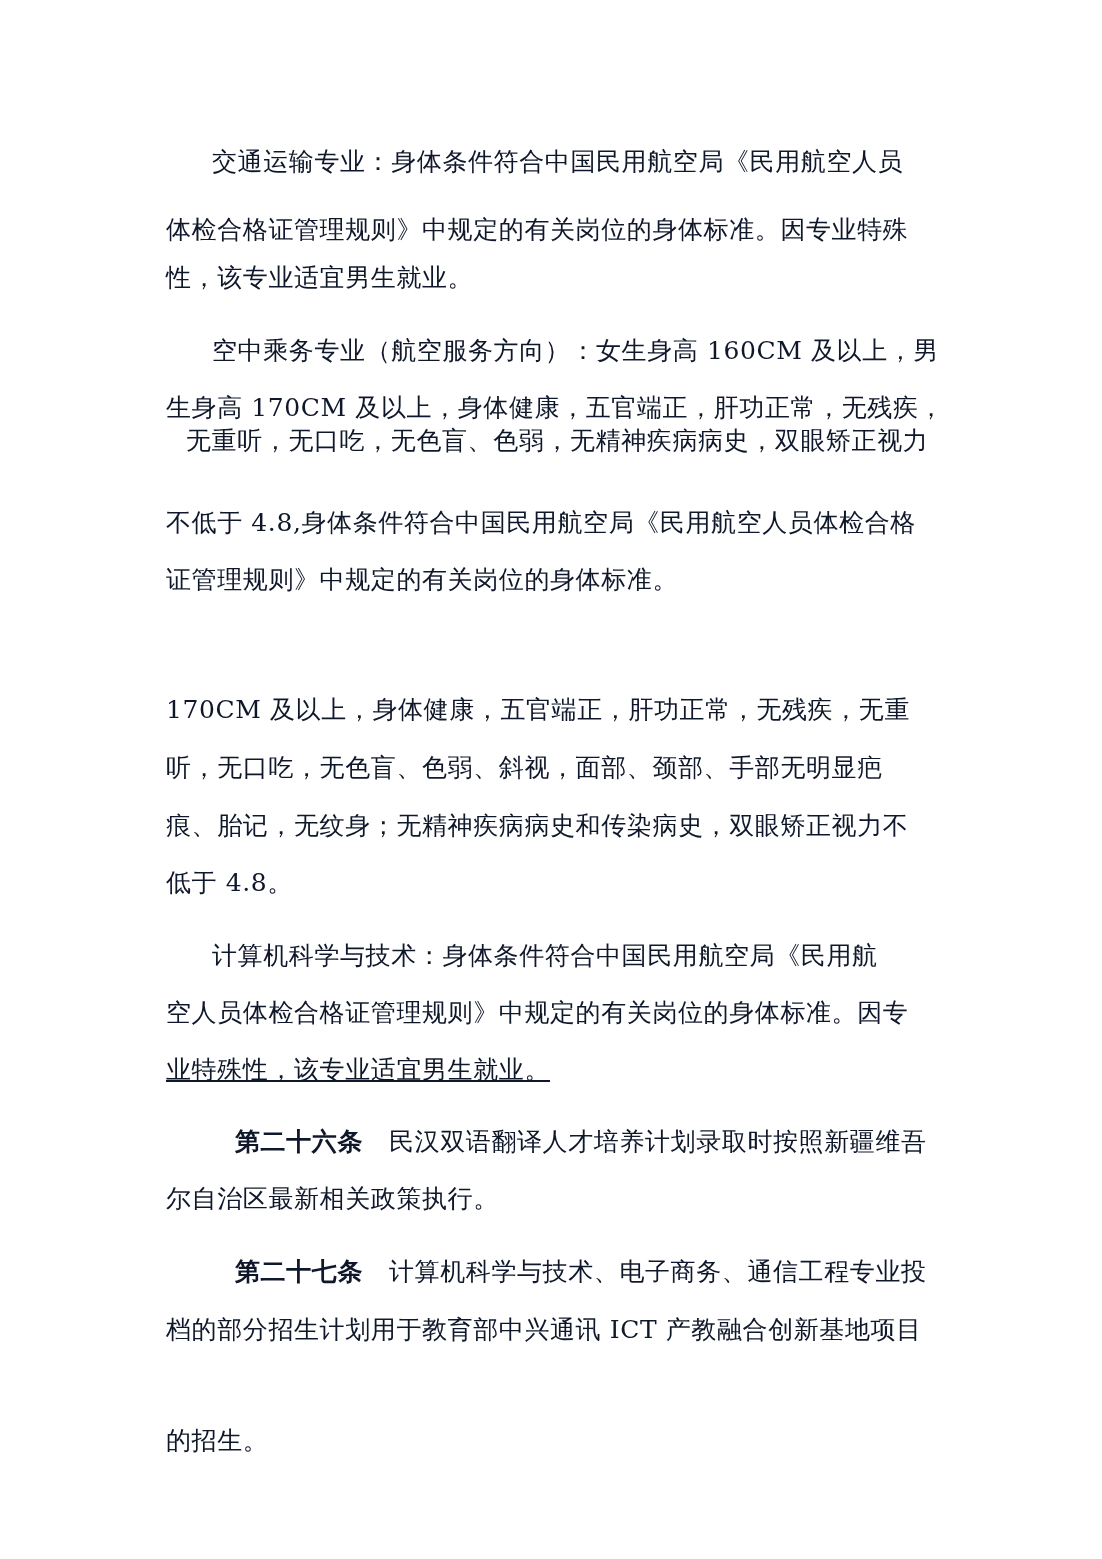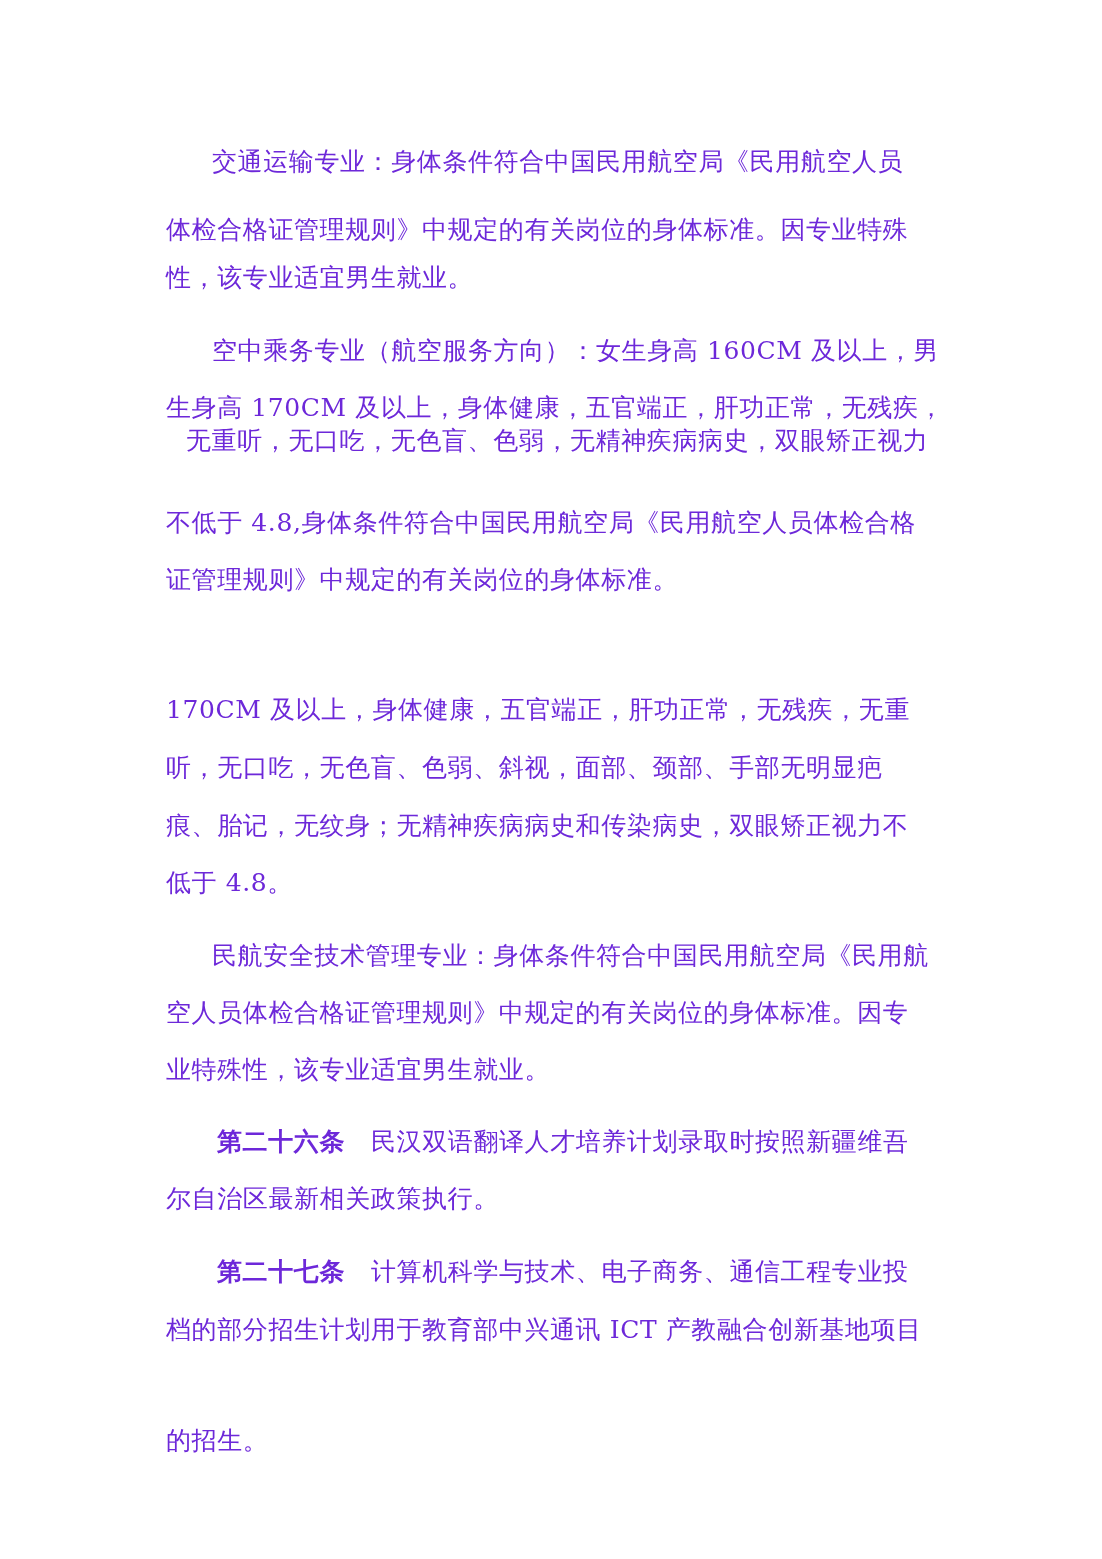--- a/index.html
+++ b/index.html
@@ -1,33 +1,33 @@
 <!DOCTYPE html>
 <html><head>
   <meta charset="utf-8">
   <style>
     html, body { margin: 0; padding: 0; background: #ffffff; }
     body { width: 1102px; height: 1559px; position: relative; overflow: hidden; }
     .page {
       position: absolute; left: 0; top: 0; width: 1102px; height: 1559px;
       background: #ffffff;
       font-family: "DejaVu Serif", "Liberation Serif", serif;
-      color: #6d28d9;
+      color: #0f172a;
     }
     .line {
       position: absolute;
       left: 166px;
       font-size: 25px;
       line-height: 30px;
       height: 30px;
       white-space: nowrap;
       letter-spacing: 0.6px;
     }
     .line.indent { left: 212px; }
-    .line.indent-bold { left: 217px; }
+    .line.indent-bold { left: 235px; }
     .bold { font-weight: bold; font-family: "DejaVu Sans", "Liberation Sans", sans-serif; }
     .gap { display: inline-block; width: 26px; }
   </style>
 </head>
 <body>
 
 <div class="page">
 
   <div class="line indent" style="top:147px;">交通运输专业：身体条件符合中国民用航空局《民用航空人员</div>
   <div class="line" style="top:215px;">体检合格证管理规则》中规定的有关岗位的身体标准。因专业特殊</div>
@@ -37,23 +37,23 @@
   <div class="line" style="top:393px;">生身高 170CM 及以上，身体健康，五官端正，肝功正常，无残疾，</div>
   <div class="line" style="top:426px;margin-left:20px;">无重听，无口吃，无色盲、色弱，无精神疾病病史，双眼矫正视力</div>
   <div class="line" style="top:508px;">不低于 4.8,身体条件符合中国民用航空局《民用航空人员体检合格</div>
   <div class="line" style="top:565px;">证管理规则》中规定的有关岗位的身体标准。</div>
 
   <div class="line" style="top:695px;">170CM 及以上，身体健康，五官端正，肝功正常，无残疾，无重</div>
   <div class="line" style="top:753px;">听，无口吃，无色盲、色弱、斜视，面部、颈部、手部无明显疤</div>
   <div class="line" style="top:811px;">痕、胎记，无纹身；无精神疾病病史和传染病史，双眼矫正视力不</div>
   <div class="line" style="top:868px;">低于 4.8。</div>
 
-  <div class="line indent" style="top:941px;">民航安全技术管理专业：身体条件符合中国民用航空局《民用航</div>
+  <div class="line indent" style="top:941px;">计算机科学与技术：身体条件符合中国民用航空局《民用航</div>
   <div class="line" style="top:998px;">空人员体检合格证管理规则》中规定的有关岗位的身体标准。因专</div>
-  <div class="line" style="top:1055px;">业特殊性，该专业适宜男生就业。</div>
+  <div class="line" style="top:1055px;text-decoration:underline;">业特殊性，该专业适宜男生就业。</div>
 
   <div class="line indent-bold" style="top:1127px;">
     <span class="bold">第二十六条</span><span class="gap"></span><span>民汉双语翻译人才培养计划录取时按照新疆维吾</span>
   </div>
   <div class="line" style="top:1184px;text-align:right;">尔自治区最新相关政策执行。</div>
 
   <div class="line" style="top:1315px;">档的部分招生计划用于教育部中兴通讯 ICT 产教融合创新基地项目</div>
   <div class="line indent-bold" style="top:1257px;">
     <span class="bold">第二十七条</span><span class="gap"></span><span>计算机科学与技术、电子商务、通信工程专业投</span>
   </div>

